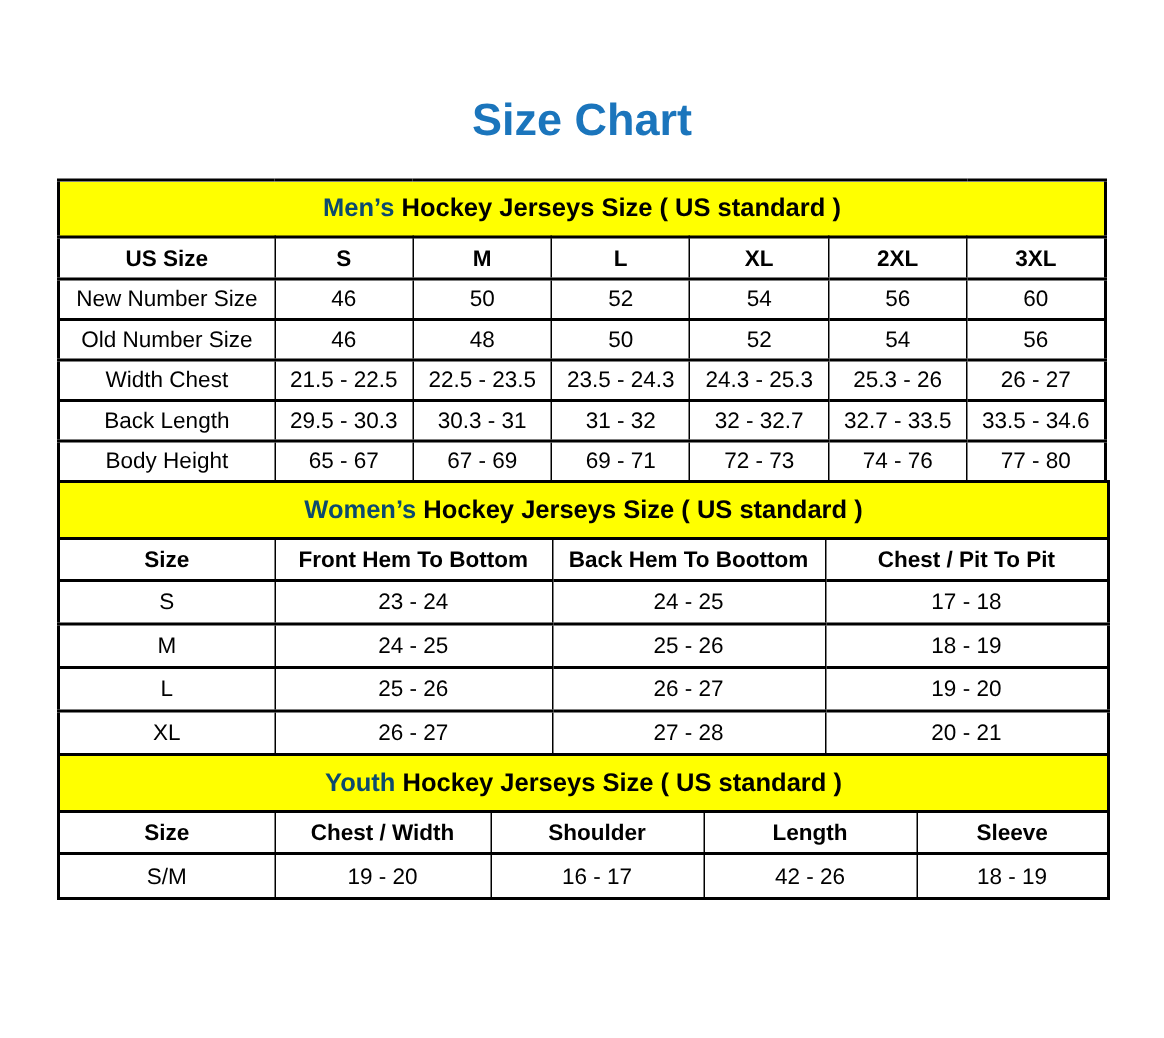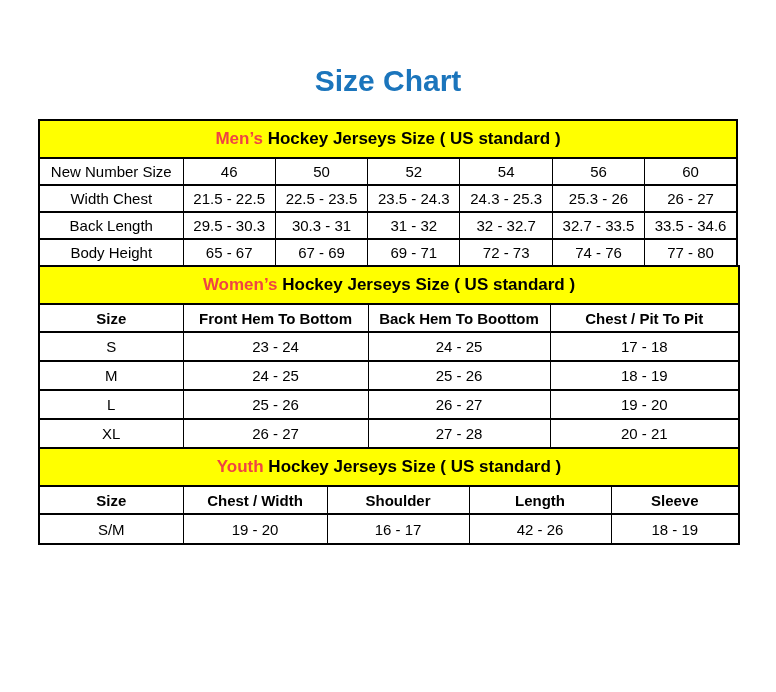--- a/index.html
+++ b/index.html
@@ -39,21 +39,21 @@
     padding: 0 2px;
     overflow: hidden;
     white-space: nowrap;
   }
   tr.banner-row td {
     background: #FFFF00;
     font-weight: bold;
     font-size: 17px;
     height: 36px;
   }
-  .hl { color: #ef4444; }
+  .hl { color: #0c4a6e; }
   tr.header-row td { font-weight: bold; height: 26px; }
   .b { font-weight: bold; }
   tr.data-row td { height: 25px; font-weight: normal; }
   table.t-womens tr.data-row td { height: 27px; }
   table.t-youth tr.data-row td { height: 28px; margin-top: 19px; }
   .misspelled {
     text-decoration-style: wavy;
     text-decoration-color: #C00000;
     text-decoration-thickness: 1px;
     text-underline-offset: 3px;
@@ -76,28 +76,46 @@
           <col>
           <col>
           <col>
           <col>
           <col>
       </colgroup>
       <tbody>
         <tr class="banner-row">
           <td colspan="7"><span class="hl">Men’s</span><span> Hockey Jerseys Size ( US standard )</span></td>
         </tr>
+        <tr class="header-row">
+          <td>US Size</td>
+          <td>S</td>
+          <td>M</td>
+          <td>L</td>
+          <td>XL</td>
+          <td>2XL</td>
+          <td>3XL</td>
+        </tr>
         <tr class="data-row">
           <td>New Number Size</td>
           <td>46</td>
           <td>50</td>
           <td>52</td>
           <td>54</td>
           <td>56</td>
           <td>60</td>
+        </tr>
+        <tr class="data-row">
+          <td>Old Number Size</td>
+          <td>46</td>
+          <td>48</td>
+          <td>50</td>
+          <td>52</td>
+          <td>54</td>
+          <td>56</td>
         </tr>
         <tr class="data-row">
           <td>Width Chest</td>
           <td>21.5 - 22.5</td>
           <td>22.5 - 23.5</td>
           <td>23.5 - 24.3</td>
           <td>24.3 - 25.3</td>
           <td>25.3 - 26</td>
           <td>26 - 27</td>
         </tr>

